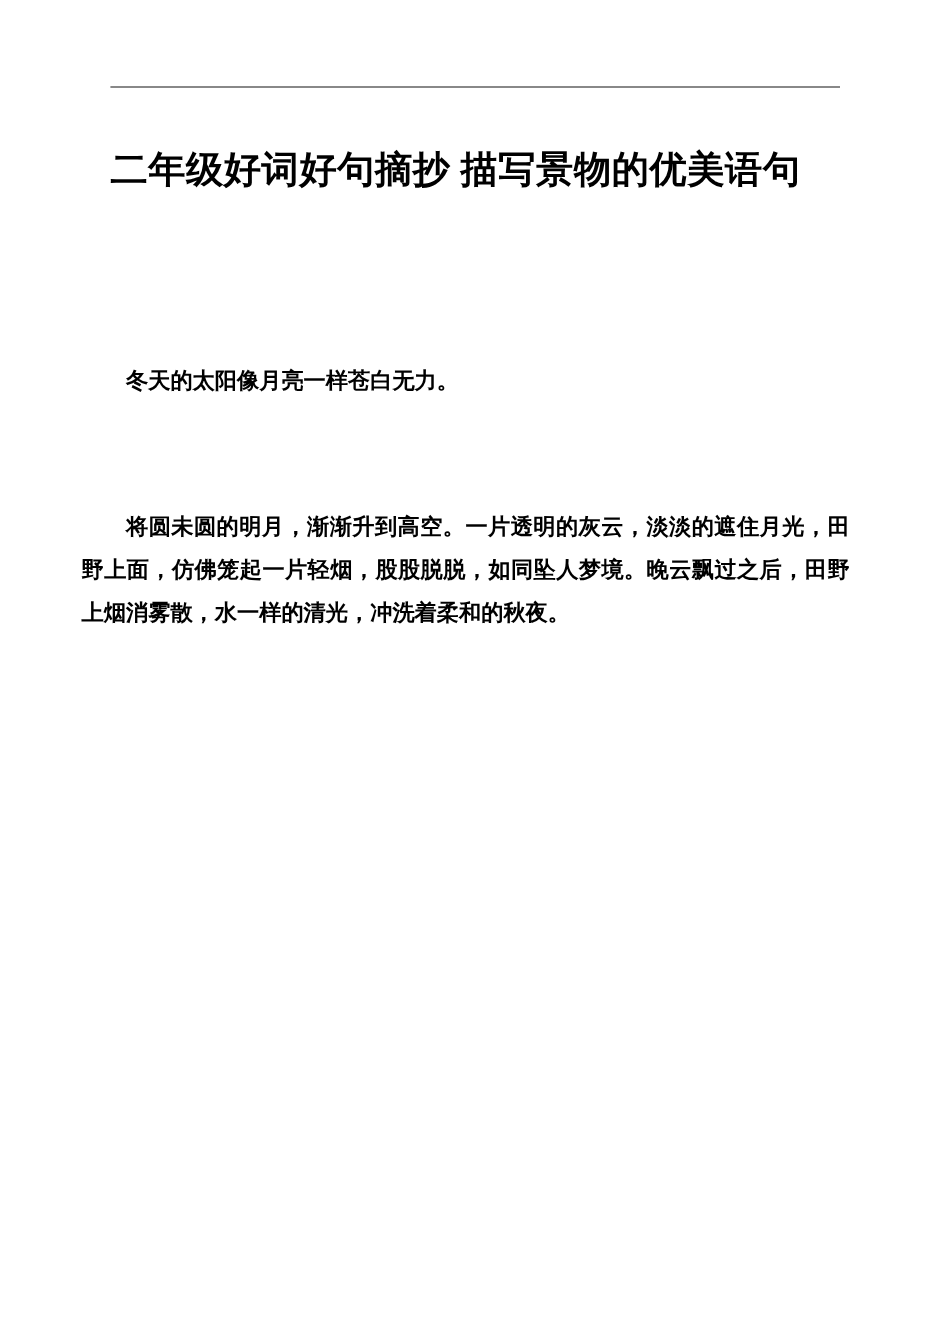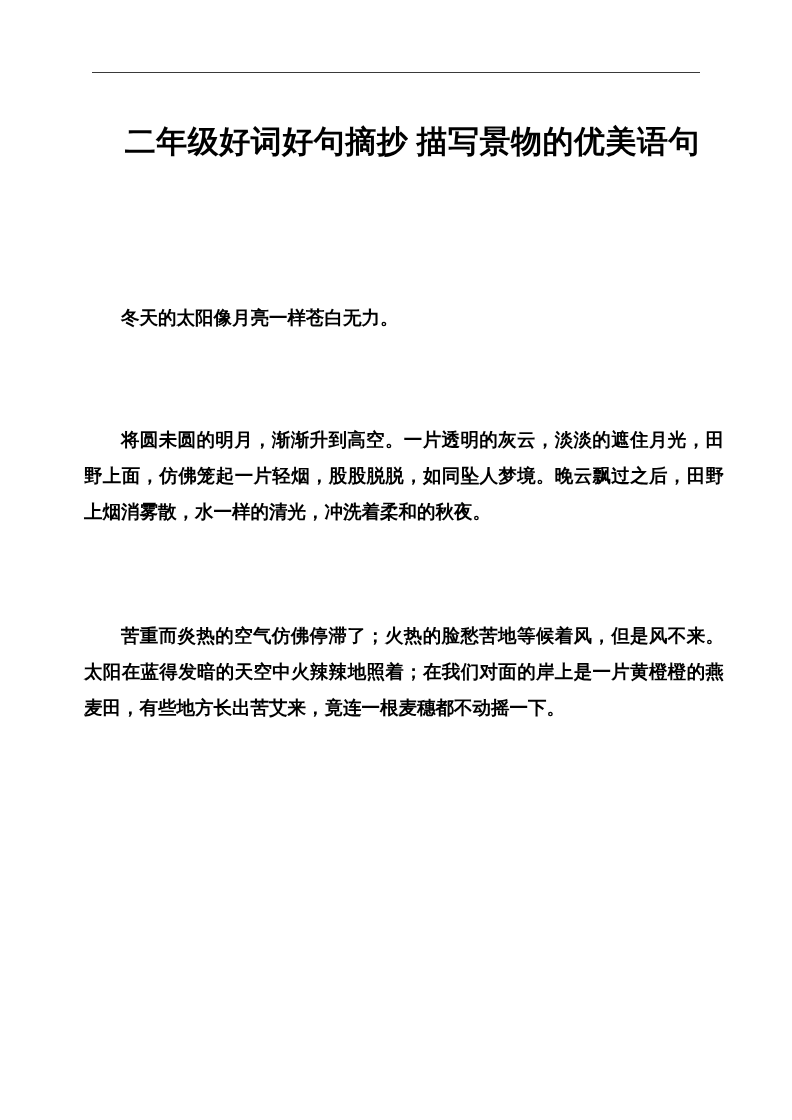--- a/index.html
+++ b/index.html
@@ -29,31 +29,31 @@
     left: 92px;
     width: 608px;
     height: 0;
     border-top: 1px solid #3a3a3a;
   }
   .doc-title {
     position: absolute;
     top: 96px;
     left: 92px;
     width: 608px;
-    text-align: right;
+    text-align: left;
     font-size: 31px;
     line-height: 50px;
     font-weight: bold;
     letter-spacing: 0.5px;
     font-family: "Liberation Serif", "DejaVu Serif", serif;
   }
   .body-area {
     position: absolute;
     top: 300px;
-    left: 84px;
+    left: 68px;
     width: 640px;
   }
   p.para {
     margin: 0 0 0 0;
     font-size: 18.5px;
     line-height: 36px;
     font-weight: bold;
     text-indent: 2em;
     text-align: justify;
     text-justify: inter-ideograph;
@@ -68,16 +68,15 @@
 
 <div class="page">
 
   <div class="top-rule"></div>
 
   <h1 class="doc-title">二年级好词好句摘抄 描写景物的优美语句</h1>
 
   <div class="body-area">
     <p class="para spacer-after-1">冬天的太阳像月亮一样苍白无力。</p>
     <p class="para spacer-after-3">将圆未圆的明月，渐渐升到高空。一片透明的灰云，淡淡的遮住月光，田野上面，仿佛笼起一片轻烟，股股脱脱，如同坠人梦境。晚云飘过之后，田野上烟消雾散，水一样的清光，冲洗着柔和的秋夜。</p>
-    <p class="para">苦重而炎热的空气仿佛停滞了；火热的脸愁苦地等候着风，但是风不来。太阳在蓝得发暗的天空中火辣辣地照着；在我们对面的岸上是一片黄橙橙的燕麦田，有些地方长出苦艾来，竟连一根麦穗都不动摇一下。</p>
   </div>
 
 </div>
 
 </body></html>

